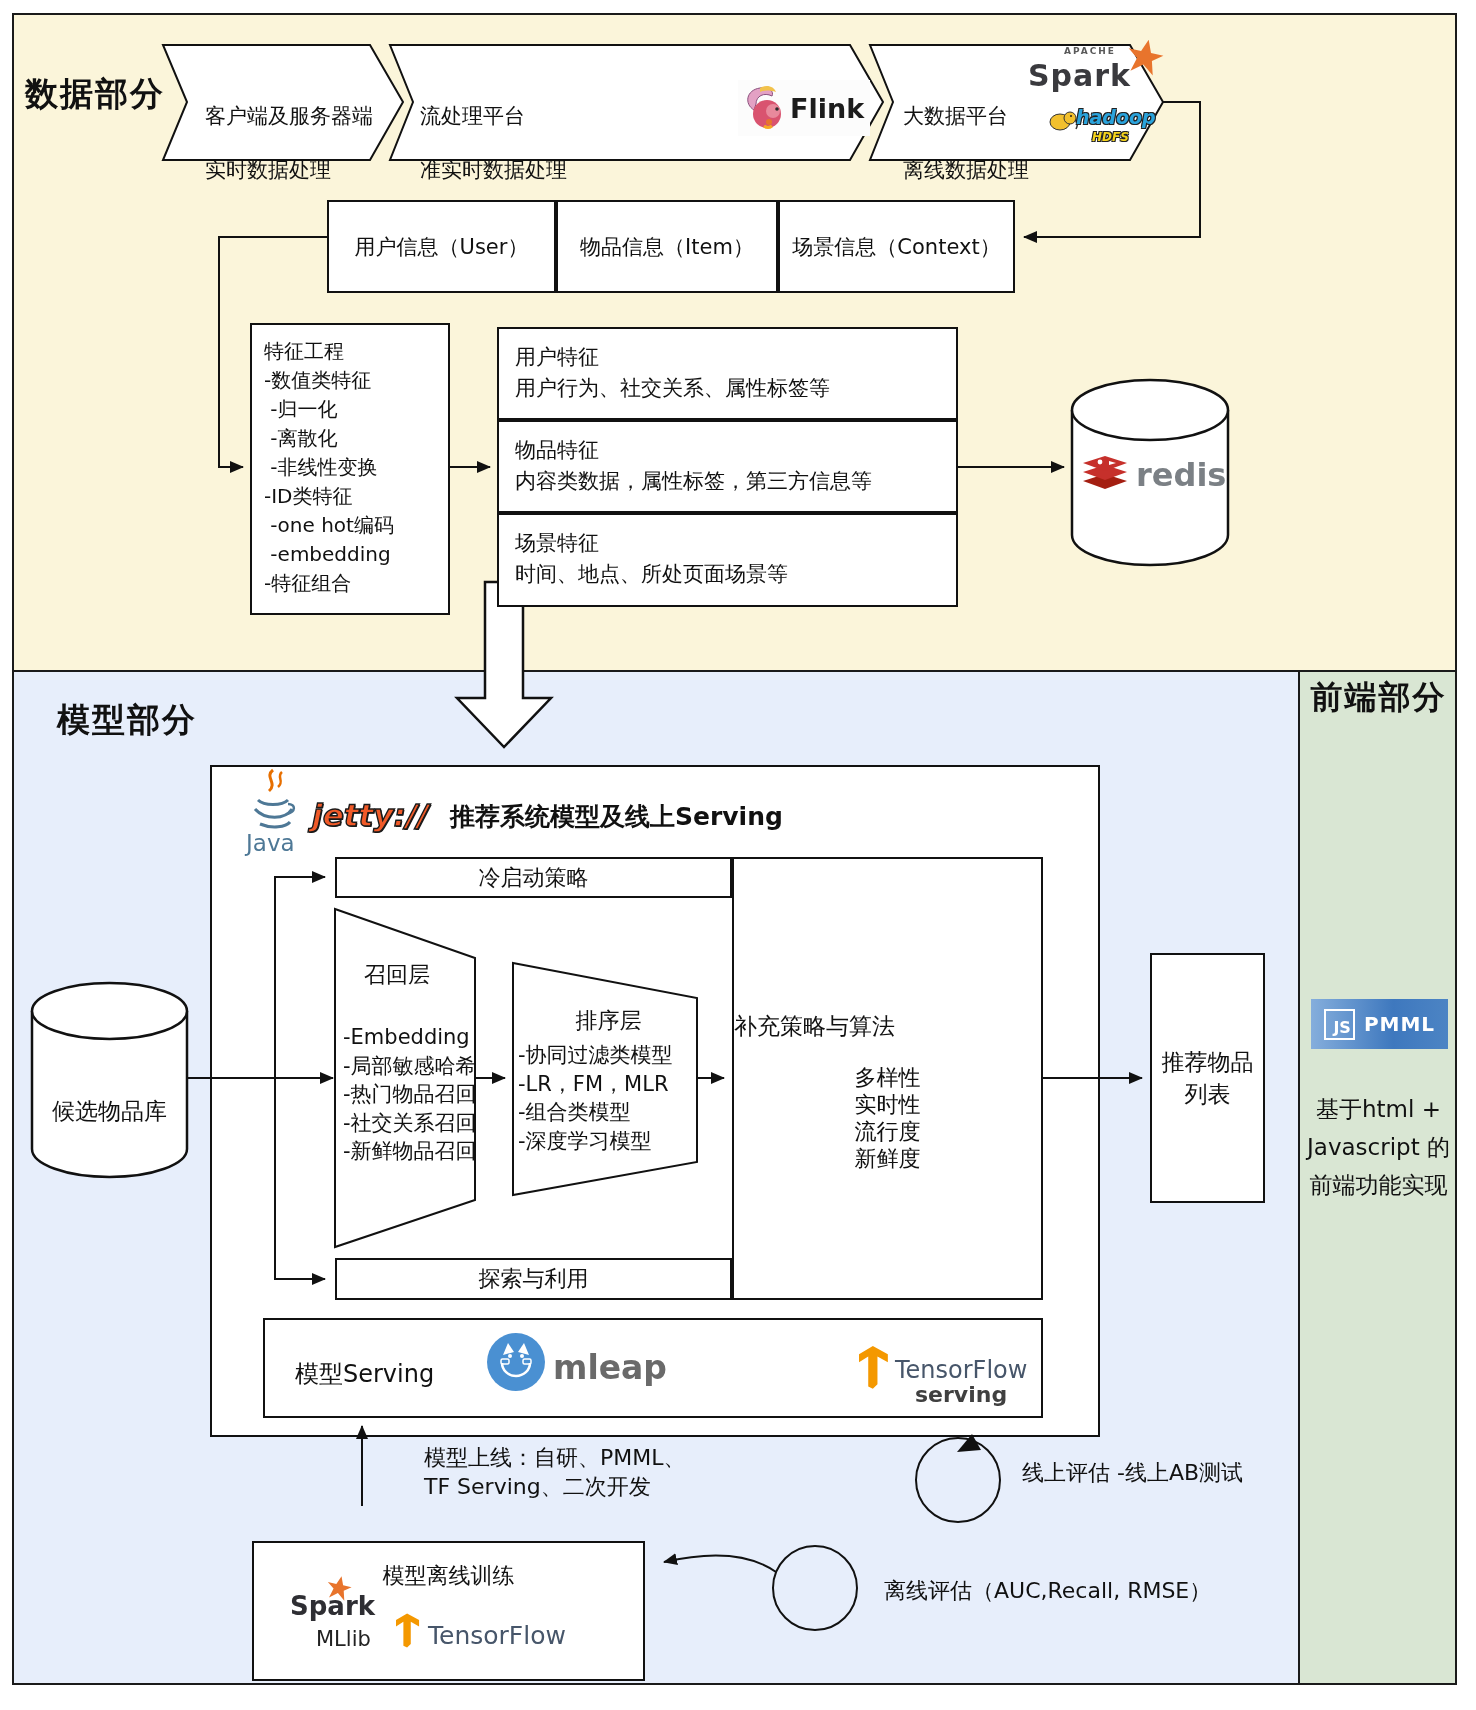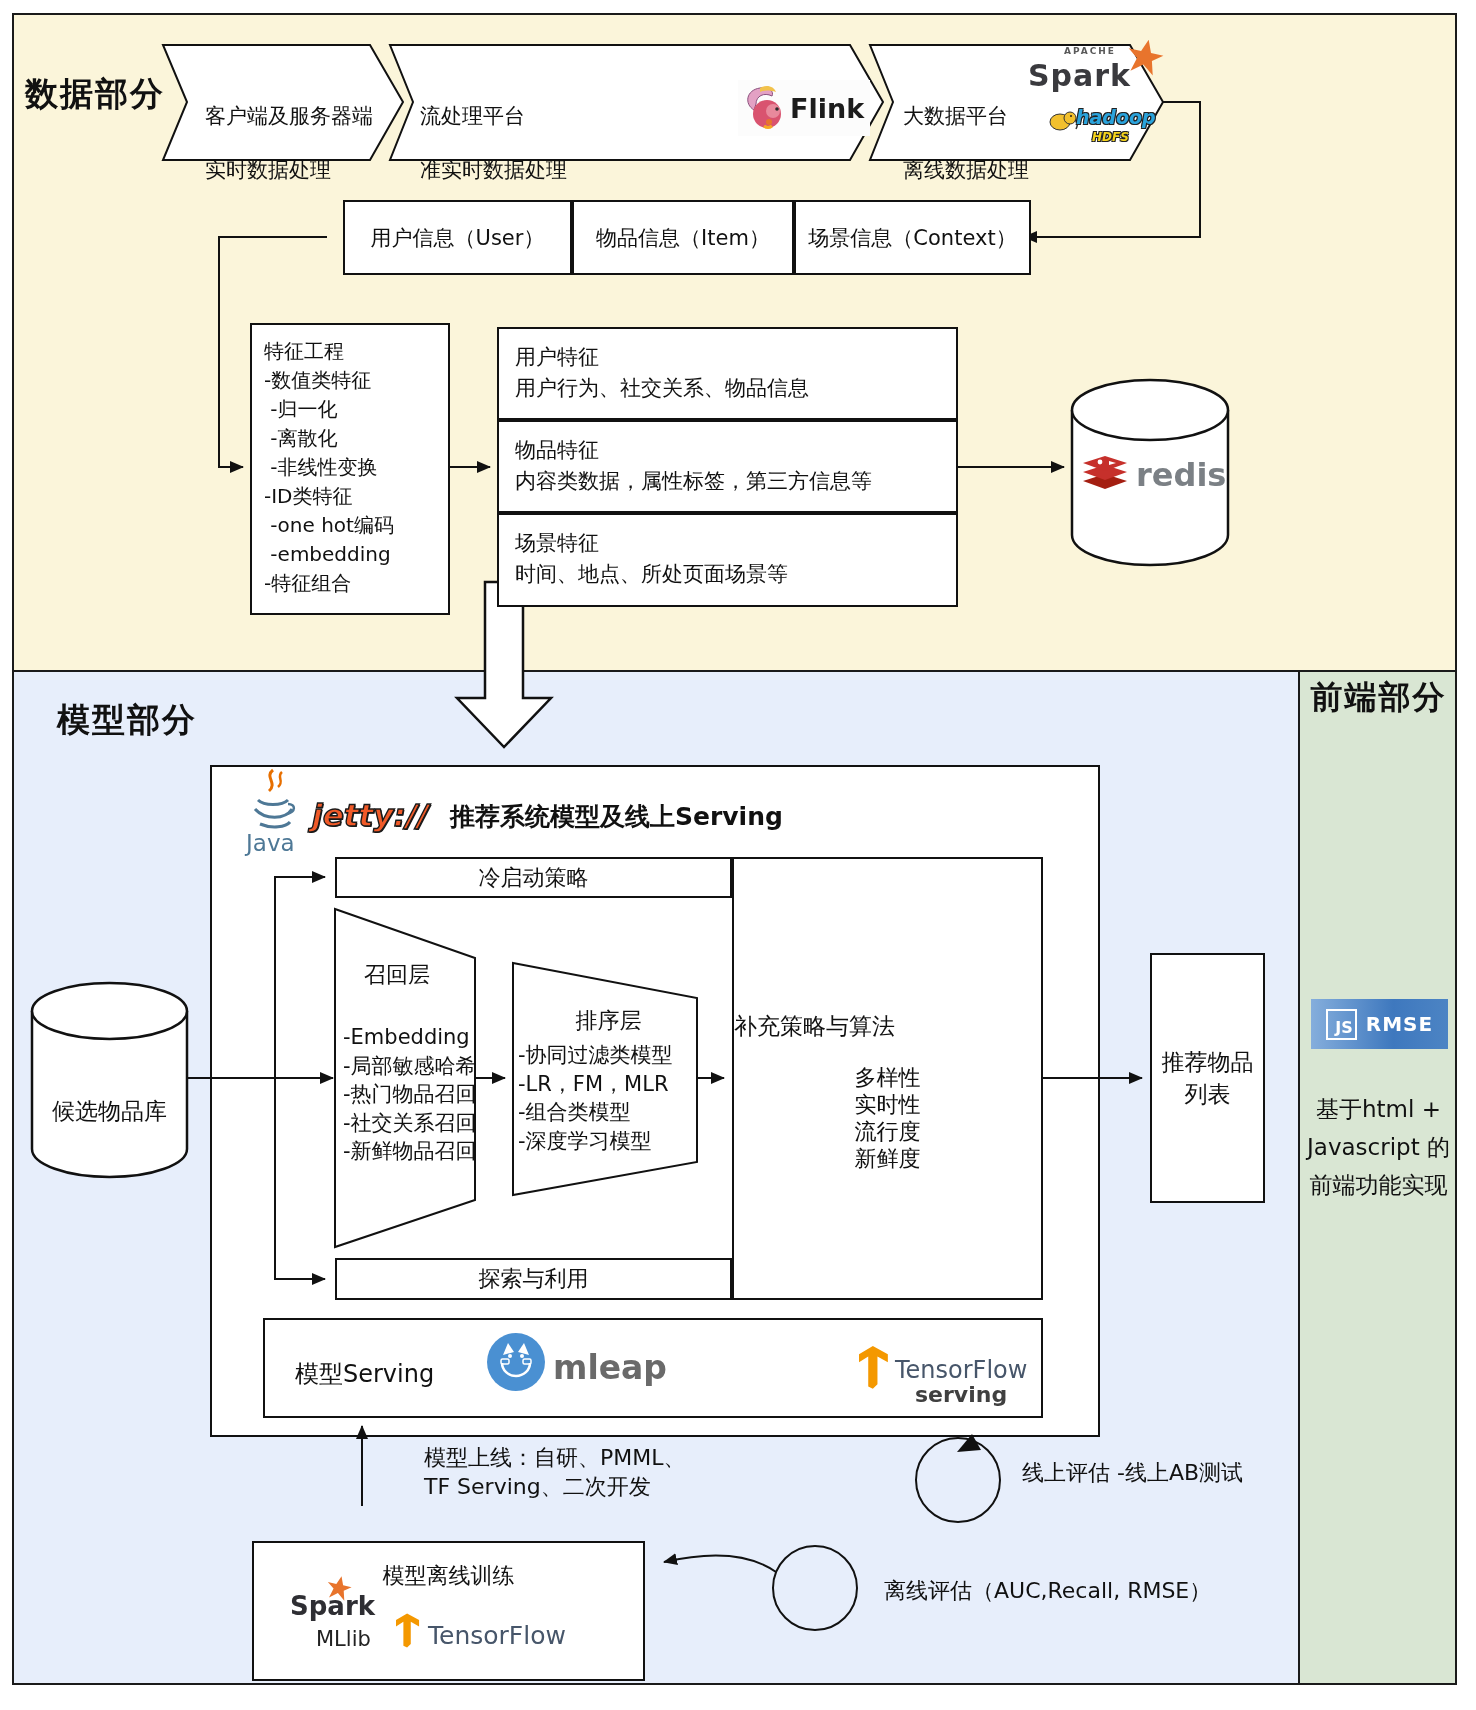--- a/index.html
+++ b/index.html
@@ -10,22 +10,22 @@
   .sec{position:absolute;}
   .sec-data{left:12px;top:13px;width:1445px;height:659px;background:#fbf5da;border:2px solid #1a1a1a;}
   .sec-model{left:12px;top:672px;width:1288px;height:1013px;background:#e7eefb;border:2px solid #1a1a1a;border-top:0;}
   .sec-front{left:1300px;top:672px;width:157px;height:1013px;background:#d9e6d3;border:2px solid #1a1a1a;border-top:0;border-left:0;}
   .overlay{position:absolute;left:0;top:0;pointer-events:none;}
   .box{position:absolute;background:#fff;border:2px solid #111;}
   .sectitle{font-weight:bold;font-size:33px;letter-spacing:2px;}
   .pre{white-space:pre-line;}
   .cflex{display:flex;align-items:center;justify-content:center;text-align:center;}
   .chevtxt{font-size:21px;line-height:27px;white-space:pre-line;}
-  .cell{position:absolute;top:200px;height:75px;background:#fff;border:2px solid #111;
-        display:flex;align-items:center;justify-content:center;font-size:21px;margin-left:16px;}
+  .cell{position:absolute;top:200px;height:93px;background:#fff;border:2px solid #111;
+        display:flex;align-items:center;justify-content:center;font-size:21px;}
   .fgrow{position:absolute;left:497px;width:461px;background:#fff;border:2px solid #111;padding:13px 16px;font-size:21px;line-height:31px;}
   .logo-txt{font-weight:bold;}
   .jetty{font-size:31px;font-weight:bold;font-style:italic;color:#f05a28;
          -webkit-text-stroke:1.4px #1a1a1a;text-shadow:1px 1px 0 #1a1a1a;}
   .badge{position:absolute;left:1311px;top:999px;width:137px;height:50px;
          background:linear-gradient(90deg,#85aedc 0%,#3e78be 60%,#4c84c4 100%);
          display:flex;align-items:center;justify-content:center;gap:9px;}
   .jsq{width:31px;height:31px;border:2px solid #fff;color:#fff;font-size:16px;font-weight:bold;
        display:flex;align-items:flex-end;justify-content:flex-end;padding:1px 2px;}
   .ajax{color:#fff;font-weight:bold;font-size:20px;letter-spacing:1px;}
@@ -165,21 +165,21 @@
 &nbsp;-离散化
 &nbsp;-非线性变换
 -ID类特征
 &nbsp;-one hot编码
 &nbsp;-embedding
 -特征组合</div>
   </div>
 
   <div class="fgrow" style="top:327px;height:93px;">
     <div>用户特征</div>
-    <div>用户行为、社交关系、物品信息</div>
+    <div>用户行为、社交关系、属性标签等</div>
   </div>
   <div class="fgrow" style="top:513px;height:94px;">
     <div>场景特征</div>
     <div>时间、地点、所处页面场景等</div>
   </div>
   <div class="fgrow" style="top:420px;height:93px;">
     <div>物品特征</div>
     <div>内容类数据，属性标签，第三方信息等</div>
   </div>
 
@@ -284,18 +284,18 @@
     <span class="abs" style="left:174px;top:78px;font-size:25px;color:#47566a;">TensorFlow</span>
   </div>
 
   <span class="abs" style="left:1022px;top:1458px;font-size:22px;">线上评估 -线上AB测试</span>
   <span class="abs" style="left:884px;top:1576px;font-size:22px;">离线评估（AUC,Recall, RMSE）</span>
 
   <div class="abs sectitle" style="left:1300px;top:676px;width:157px;text-align:center;font-size:32px;">前端部分</div>
 
   <div class="badge">
     <span class="jsq">JS</span>
-    <span class="ajax">RMSE</span>
+    <span class="ajax">PMML</span>
   </div>
 
   <div class="abs" style="left:1302px;top:1090px;width:153px;text-align:center;font-size:23px;line-height:38px;">基于html + Javascript 的前端功能实现</div>
 
 </div>
 
 </body></html>

